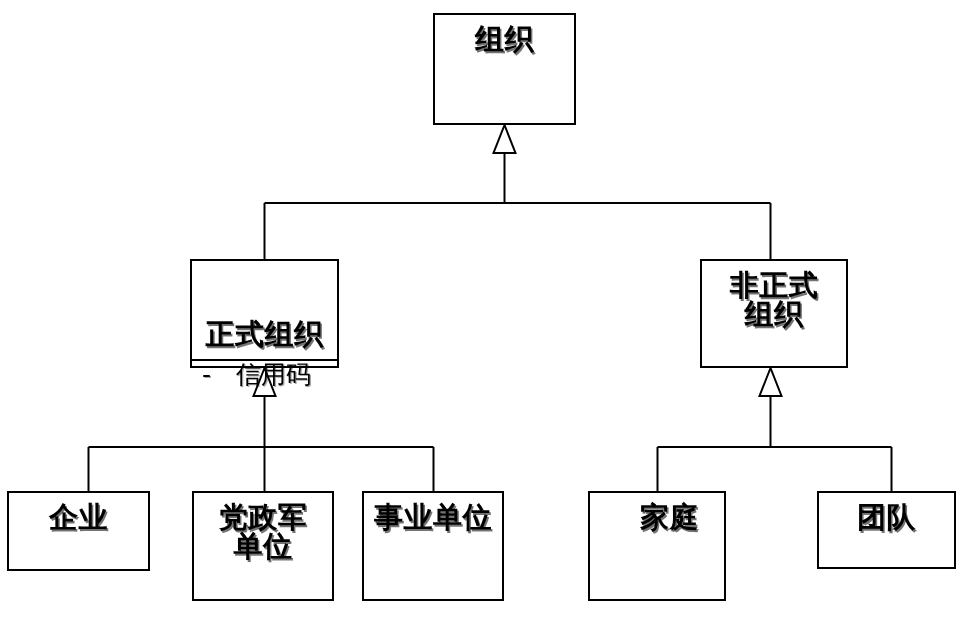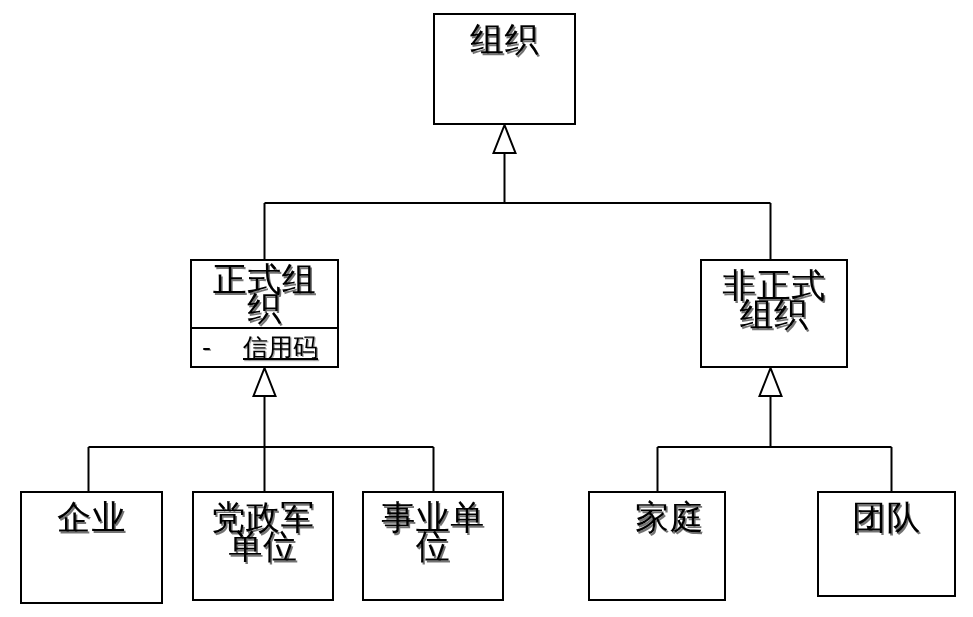--- a/index.html
+++ b/index.html
@@ -33,38 +33,39 @@
     border: 2px solid #000000;
     display: flex;
     flex-direction: column;
     align-items: stretch;
     z-index: 2;
   }
   .node-title {
     box-sizing: border-box;
     width: 100%;
     text-align: center;
-    font-weight: normal;
-    font-size: 34px;
+    font-weight: bold;
+    font-size: 29px;
     line-height: 29px;
     color: #000000;
     letter-spacing: 0.5px;
     text-shadow: 1.5px 1.5px 0 rgba(0,0,0,0.55);
     padding: 10px 4px 0 4px;
     white-space: pre-line;
   }
   
   .node.compartmented .node-title {
     flex: 0 0 auto;
-    height: 68px;
+    height: 52px;
     display: flex;
     align-items: center;
     justify-content: center;
     padding: 8px 4px;
     border-bottom: 2px solid #000000;
+    margin-top: 48px;
   }
   .node.compartmented .attr-compartment {
     flex: 1 1 auto;
     display: flex;
     align-items: center;
     padding: 0 10px;
   }
   .attr-row {
     display: flex;
     align-items: center;
@@ -75,23 +76,22 @@
     color: #000000;
     text-shadow: 1.2px 1.2px 0 rgba(0,0,0,0.35);
   }
   .attr-visibility {
     flex: 0 0 auto;
     min-width: 34px;
     text-align: left;
   }
   .attr-name {
     flex: 1 1 auto;
-    text-align: center;
+    text-align: left;
     padding-right: 2px;
-    text-decoration: underline;
   }
   
   .node.plain {
     justify-content: flex-start;
   }
 </style>
 </head>
 <body>
 
 <div id="canvas">
@@ -137,34 +137,34 @@
         <span class="attr-name">信用码</span>
       </div>
     </div>
   </div>
 
   <div class="node plain" style="left:700px; top:259px; width:148px; height:109px;">
     <div class="node-title">非正式
 组织</div>
   </div>
 
-  <div class="node plain" style="left:20px; top:491px; width:143px; height:113px;">
+  <div class="node plain" style="left:7px; top:491px; width:143px; height:80px;">
     <div class="node-title">企业</div>
   </div>
 
   <div class="node plain" style="left:362px; top:491px; width:142px; height:110px;">
     <div class="node-title">事业单位</div>
   </div>
 
   <div class="node plain" style="left:192px; top:491px; width:142px; height:110px;">
     <div class="node-title">党政军
 单位</div>
   </div>
 
   <div class="node plain" style="left:588px; top:491px; width:138px; height:110px;padding-left:25px;">
     <div class="node-title">家庭</div>
   </div>
 
-  <div class="node plain" style="left:817px; top:491px; width:139px; height:106px;">
+  <div class="node plain" style="left:817px; top:491px; width:139px; height:78px;">
     <div class="node-title">团队</div>
   </div>
 
 </div>
 
 </body></html>

